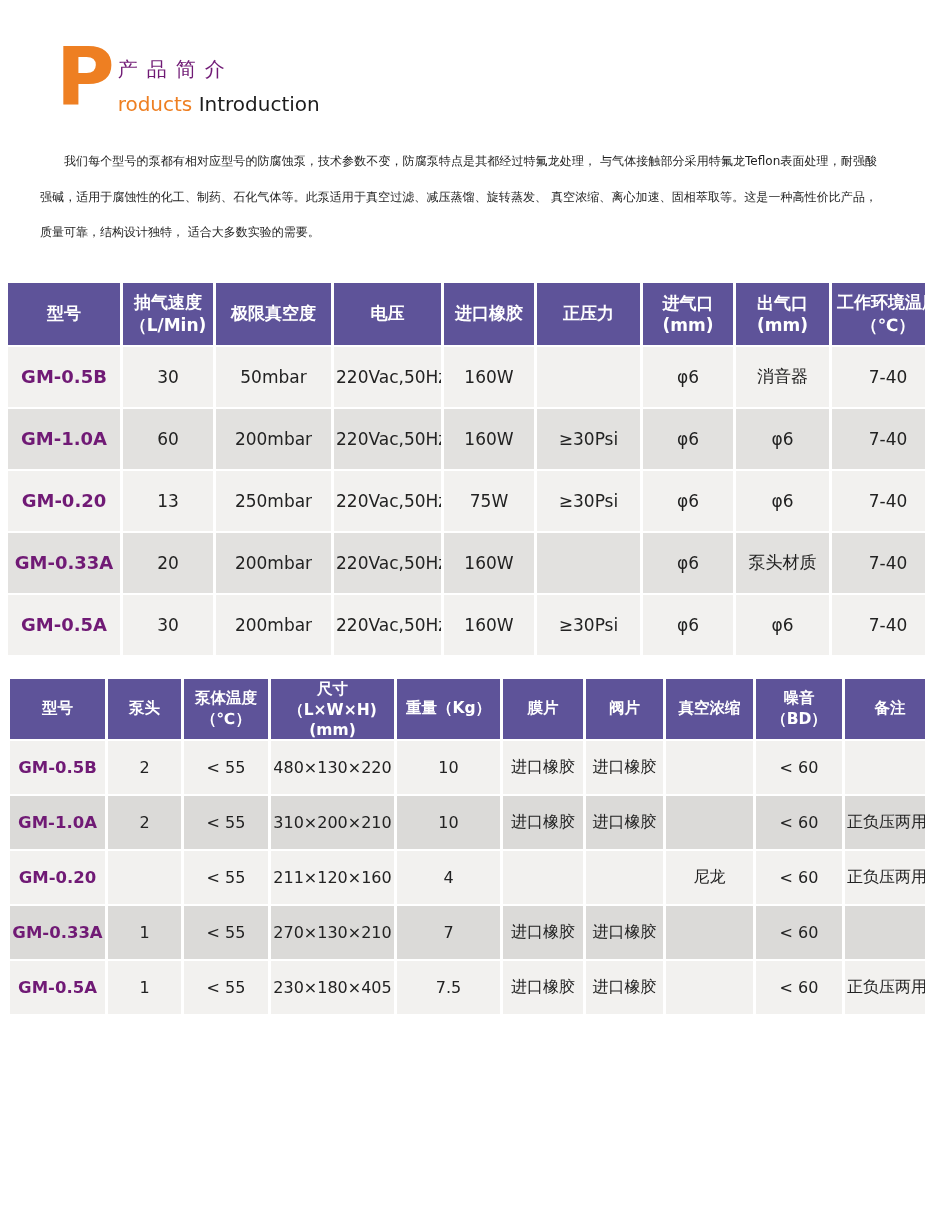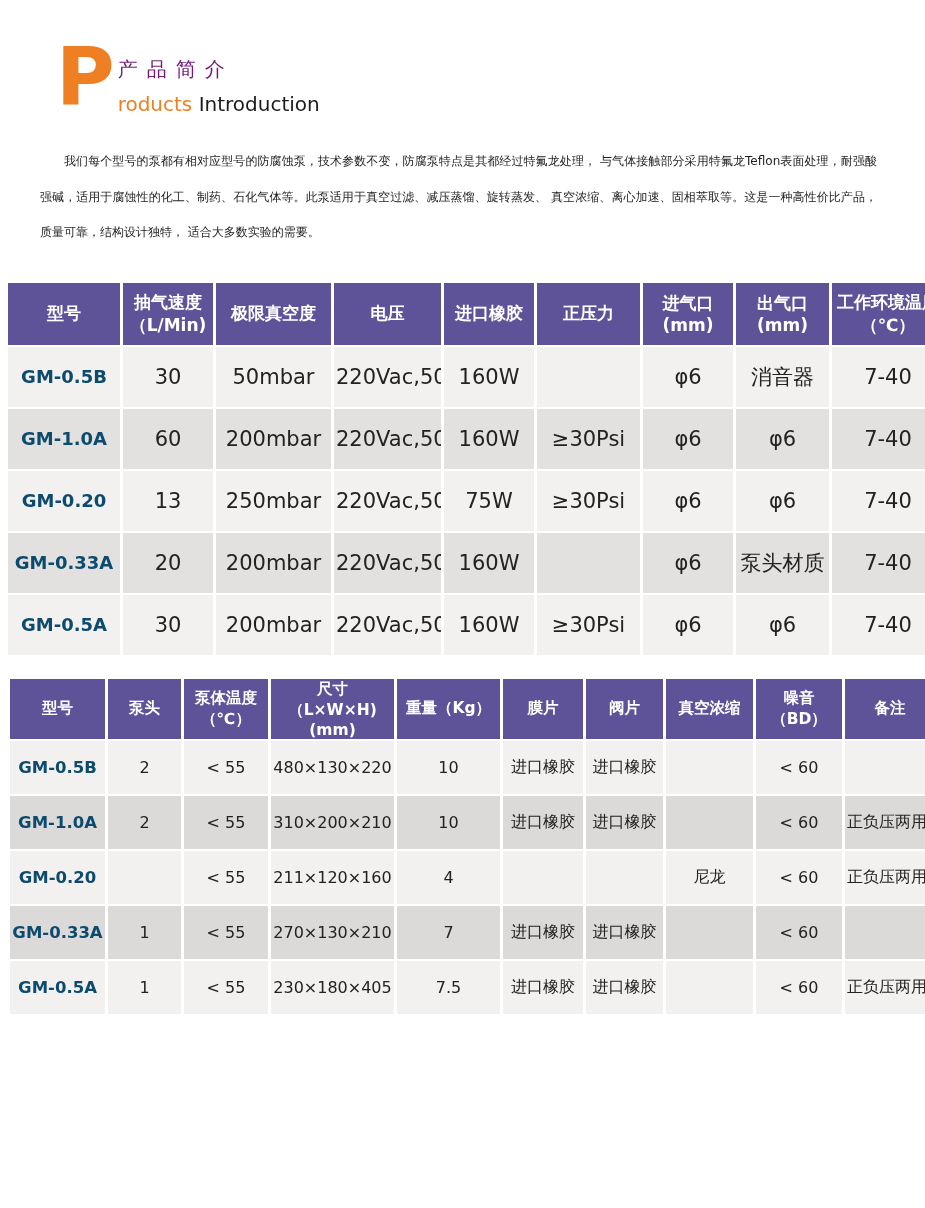--- a/index.html
+++ b/index.html
@@ -25,24 +25,24 @@
   
   .intro{margin:28px 48px 0 40px;font-size:12px;line-height:35.5px;color:#1e1e1e;
          text-indent:2em;text-align:justify;}
 
   
   table{border-collapse:separate;border-spacing:3px 2px;table-layout:fixed;}
   th{background:var(--purple);color:#ffffff;font-weight:bold;text-align:center;
      vertical-align:middle;white-space:pre-line;padding:0 2px;}
   td{text-align:center;vertical-align:middle;color:var(--ink);padding:0 2px;
      white-space:nowrap;overflow:hidden;}
-  td:first-child{font-weight:bold;color:#0c4a6e;}
+  td:first-child{font-weight:bold;color:#701a75;}
   .spec{margin:30px 0 0 5px;width:915px;}
   .spec th{height:62px;font-size:17px;}
-  .spec td{height:60px;font-size:21px;}
+  .spec td{height:60px;font-size:17px;}
   .spec tr.light td{background:var(--row-light);}
   .spec tr.dark td{background:var(--row-dark1);}
   .spec td:first-child{font-size:18px;}
   .detail{margin:20px 0 0 7px;width:898px;}
   .detail th{height:50px;font-size:15.5px;}
   .detail td{height:53px;font-size:16px;}
   .detail tr.light td{background:var(--row-light);}
   .detail tr.dark td{background:var(--row-dark2);}
   .detail td:first-child{font-size:16.5px;}
 </style>

